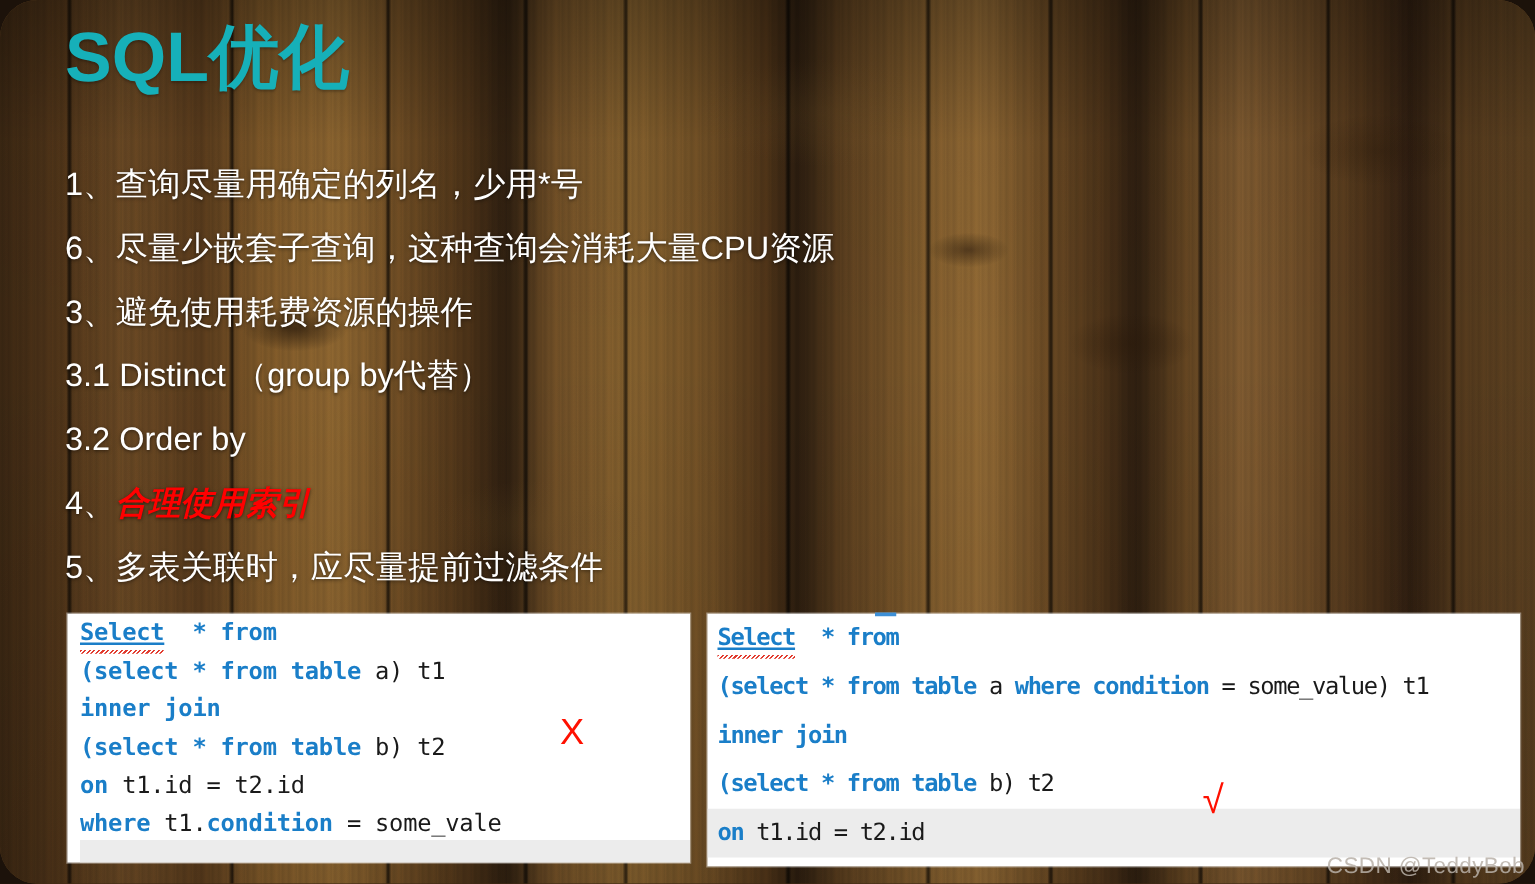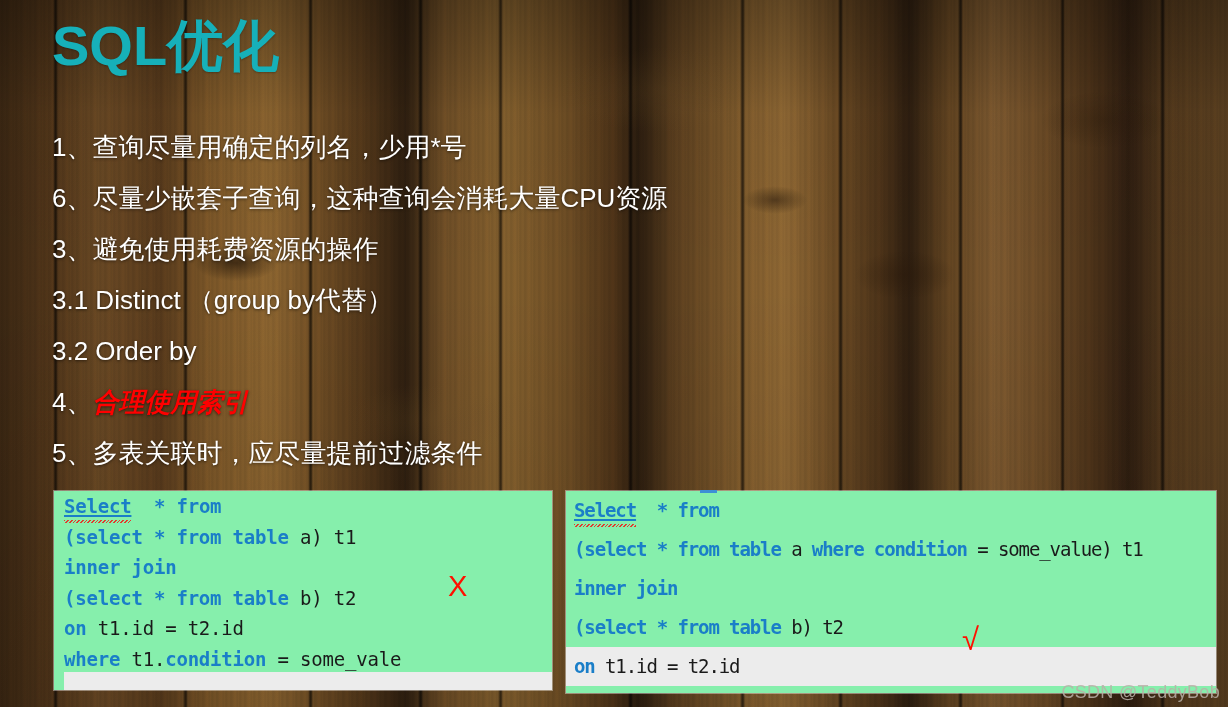--- a/index.html
+++ b/index.html
@@ -11,20 +11,21 @@
   body {
     font-family: "Liberation Sans", "DejaVu Sans", sans-serif;
   }
 
   #slide {
     position: relative;
     width: 1228px;
     height: 707px;
     overflow: hidden;
     background-color: #5a3c1e;
+    border-radius: 30px;
   }
 
   
   .wood-base {
     position: absolute;
     inset: 0;
     background:
       
       repeating-linear-gradient(90deg,
         rgba(255,220,170,0.045) 0px,
@@ -125,21 +126,21 @@
   }
   .bullet .hl {
     color: #ff0000;
     font-weight: bold;
     font-style: italic;
   }
 
   
   .code-box {
     position: absolute;
-    background: #86efac;
+    background: #ffffff;
     overflow: hidden;
     box-shadow: 0 0 0 1px rgba(255,255,255,0.4);
   }
   #code-left {
     left: 54px;
     top: 491px;
     width: 498px;
     height: 199px;
   }
   #code-right {

